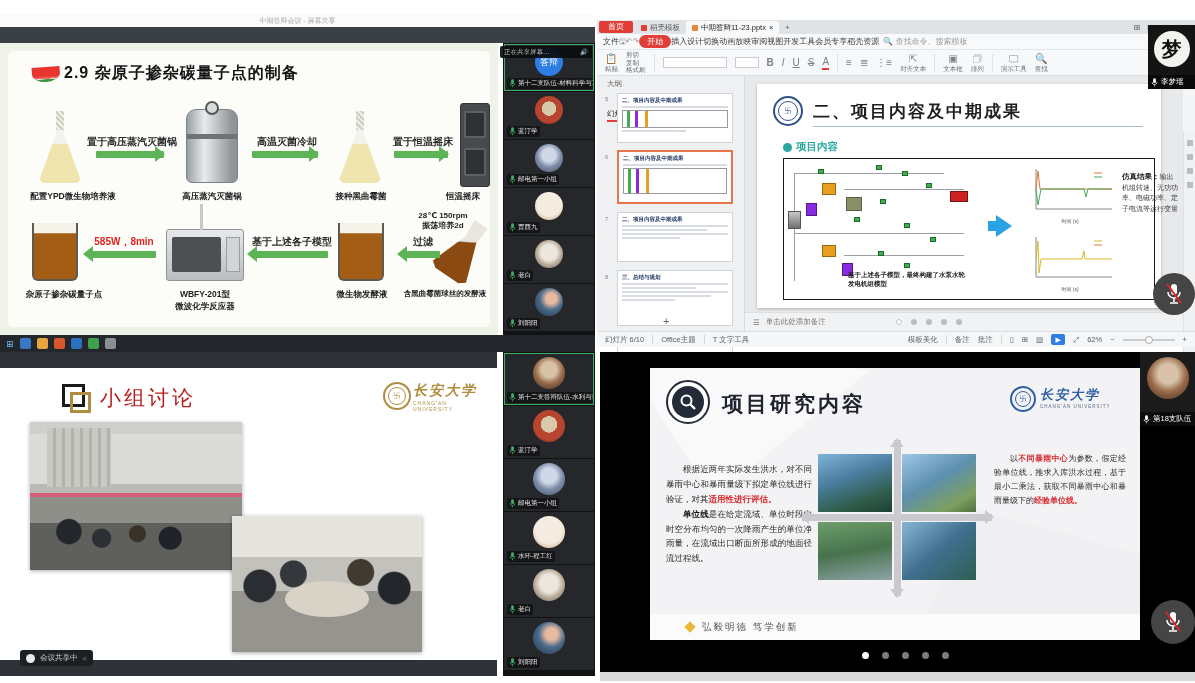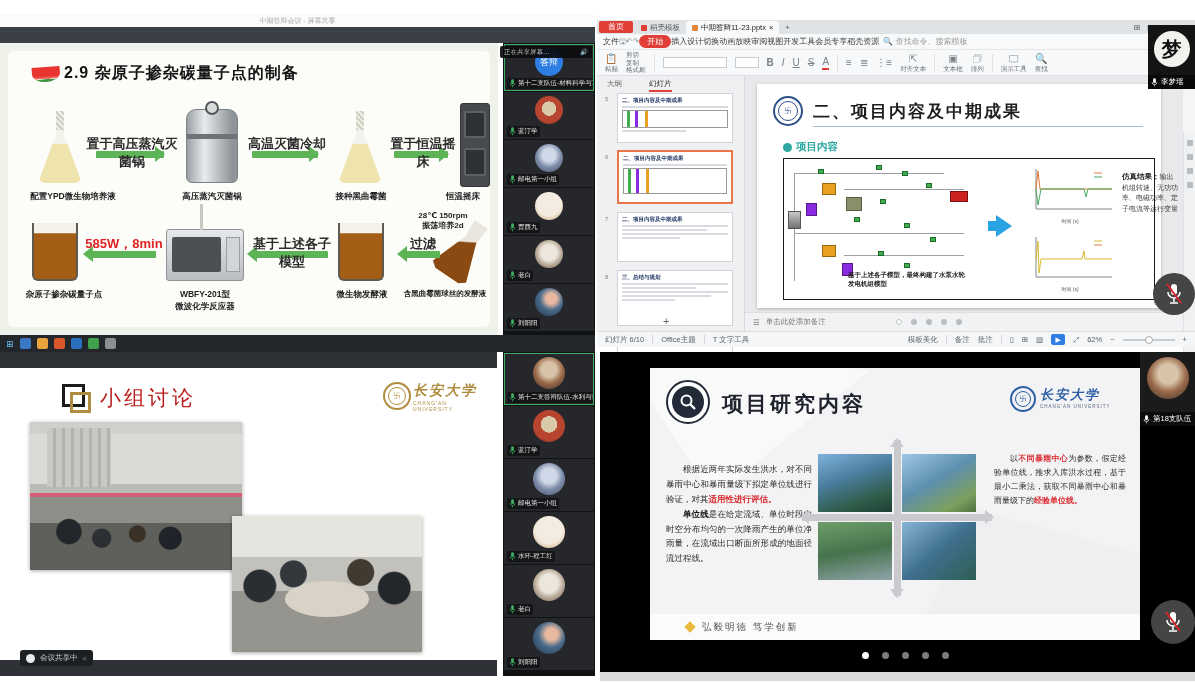--- a/index.html
+++ b/index.html
@@ -10,21 +10,21 @@
 
   
   .tl-hint { left:0; top:14px; width:595px; height:13px; background:#fbfbfb;
              font-size:7px; color:#a9a9a9; text-align:center; line-height:13px; }
   .tl-darkbar { left:0; top:27px; width:595px; height:16px; background:#3b4046; }
   .tl-slide { left:0; top:43px; width:498px; height:292px; background:#eef2e9; }
   .tl-panel { left:8px; top:8px; width:482px; height:276px; background:#fcfdf9; border-radius:6px; }
   .tl-title { left:56px; top:12px; font-size:16px; font-weight:bold; color:#141414; letter-spacing:1px; }
   .melon { left:24px; top:16px; width:28px; height:15px; background:linear-gradient(#e8352f 60%, #f4766f 78%, #e7f0e2 80%, #3f9340 84%);
            border-radius:0 0 28px 28px / 0 0 17px 17px; transform:rotate(-4deg); }
-  .flow-label { position:absolute; font-size:13px; font-weight:bold; color:#2b2b2b; text-align:center; }
+  .flow-label { position:absolute; font-size:10px; font-weight:bold; color:#2b2b2b; text-align:center; }
   .flow-label.red { color:#e02424; }
   .eq-label { position:absolute; font-size:8.5px; font-weight:bold; color:#1f1f1f; text-align:center; white-space:pre-line; }
   .garrow { position:absolute; height:7px; background:#5cb457; border-radius:1px; }
   .garrow:after { content:""; position:absolute; right:-9px; top:-5px; border:8.5px solid transparent; border-left:10px solid #5cb457; }
   .garrow.left:after { right:auto; left:-9px; border-left:none; border-right:10px solid #5cb457; }
   
   .flask { position:absolute; background:linear-gradient(#f3f3ee 0 45%, #efe3ae 46% 100%);
            clip-path:polygon(41% 0,59% 0,59% 32%,97% 96%,88% 100%,12% 100%,3% 96%,41% 32%); }
   .flask .neckdots { position:absolute; left:40%; top:0; width:20%; height:26%; background:repeating-linear-gradient(45deg,#cfcfc6 0 2px,#efefe8 2px 4px); }
   .autoclave { position:absolute; background:linear-gradient(90deg,#9aa0a4,#e8ebec 35%,#8e9498 90%); border-radius:10px 10px 6px 6px; border:1px solid #7b8184; }
@@ -75,21 +75,21 @@
   .mi.start-pill { background:#e03e36; color:#fff; border-radius:8px; padding:1px 8px; }
   .qsearch { color:#9a9a9a; margin-left:4px; white-space:nowrap; }
   .wps-ribbon { position:absolute; left:0; top:30px; width:100%; height:26px; background:#f7f8f9; border-bottom:1px solid #dddfe2;
                 display:flex; align-items:center; gap:8px; padding:0 8px; color:#6a6f74; }
   .rb { font-size:6.5px; text-align:center; line-height:1.2; white-space:nowrap; }
   .rb .g { display:block; font-size:10px; color:#7b8187; }
   .rsep { width:1px; height:18px; background:#e0e2e4; }
   .fontbox { width:64px; height:11px; border:1px solid #c9ccd0; background:#fff; }
   .wps-body { position:absolute; left:0; top:56px; width:100%; height:255px; }
   .thumb-pane { position:absolute; left:0; top:0; width:148px; height:100%; background:#eef0f2; border-right:1px solid #d7d9dc; }
-  .pane-tabs { position:absolute; left:10px; top:3px; display:flex; gap:27px; font-size:7.5px; color:#666; }
+  .pane-tabs { position:absolute; left:10px; top:3px; display:flex; gap:20px; font-size:7.5px; color:#666;flex-direction:column; }
   .pane-tabs .on { color:#2a2a2a; border-bottom:2px solid #e03e36; padding-bottom:1px; }
   .thumb { position:absolute; left:20px; width:116px; background:#fff; border:1px solid #cfd2d6; padding:3px 4px; }
   .thumb.sel { border:2px solid #e8764a; }
   .thumb .tt { font-size:5.5px; color:#243a66; font-weight:bold; white-space:nowrap; overflow:hidden; }
   .thumb .ln { height:2px; background:#d8dce2; margin-top:2px; }
   .thumb .bx { height:18px; border:1px solid #999; margin-top:2px; background:
       linear-gradient(90deg,transparent 0 4px,#3fae4c 4px 7px,transparent 7px 12px,#8a2be2 12px 15px,transparent 15px 22px,#e8a020 22px 25px,transparent 25px); }
   .tnum { position:absolute; left:8px; font-size:6px; color:#888; }
   .addslide { position:absolute; left:66px; bottom:4px; font-size:11px; color:#666; }
   .edit-area { position:absolute; left:148px; top:0; width:438px; height:100%; background:#e7e9eb; }

